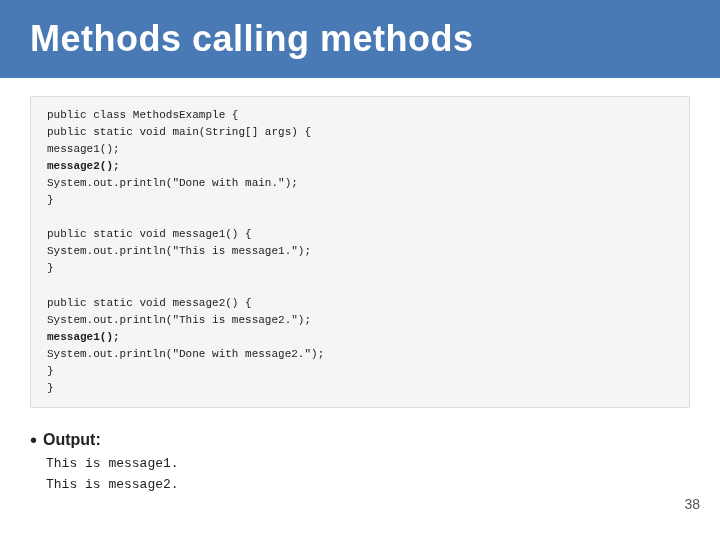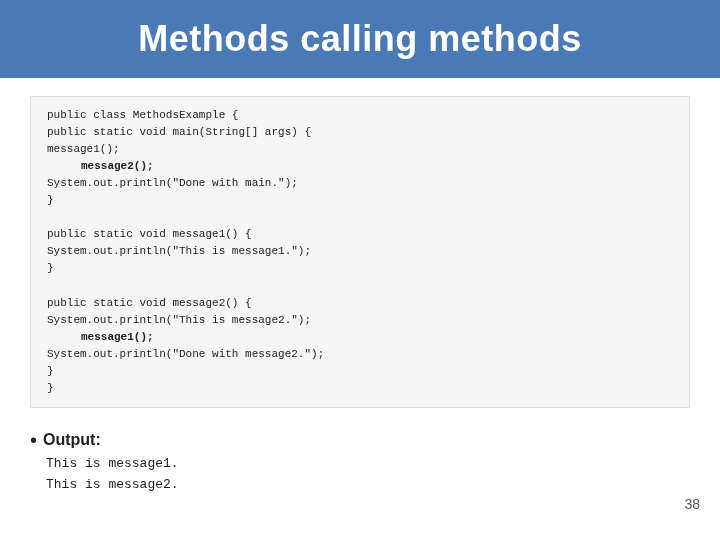--- a/index.html
+++ b/index.html
@@ -21,41 +21,39 @@
       background: #4a7ab5;
       width: 100%;
       padding: 18px 30px 18px 30px;
     }
 
     .header h1 {
       color: #ffffff;
       font-size: 36px;
       font-weight: bold;
       letter-spacing: 0.5px;
-      text-align: center;
     }
 
     .content {
       padding: 18px 30px 10px 30px;
     }
 
     .code-block {
       font-family: 'Courier New', Courier, monospace;
       font-size: 11px;
       line-height: 1.55;
       color: #222222;
       background: #f5f5f5;
       border: 1px solid #ddd;
       padding: 10px 16px;
       margin-bottom: 12px;
     }
 
     .code-block .bold {
       font-weight: bold;
-      margin-left: 34px;
     }
 
     .output-section {
       padding: 0 30px;
     }
 
     .output-title {
       display: flex;
       align-items: center;
       margin-bottom: 4px;

